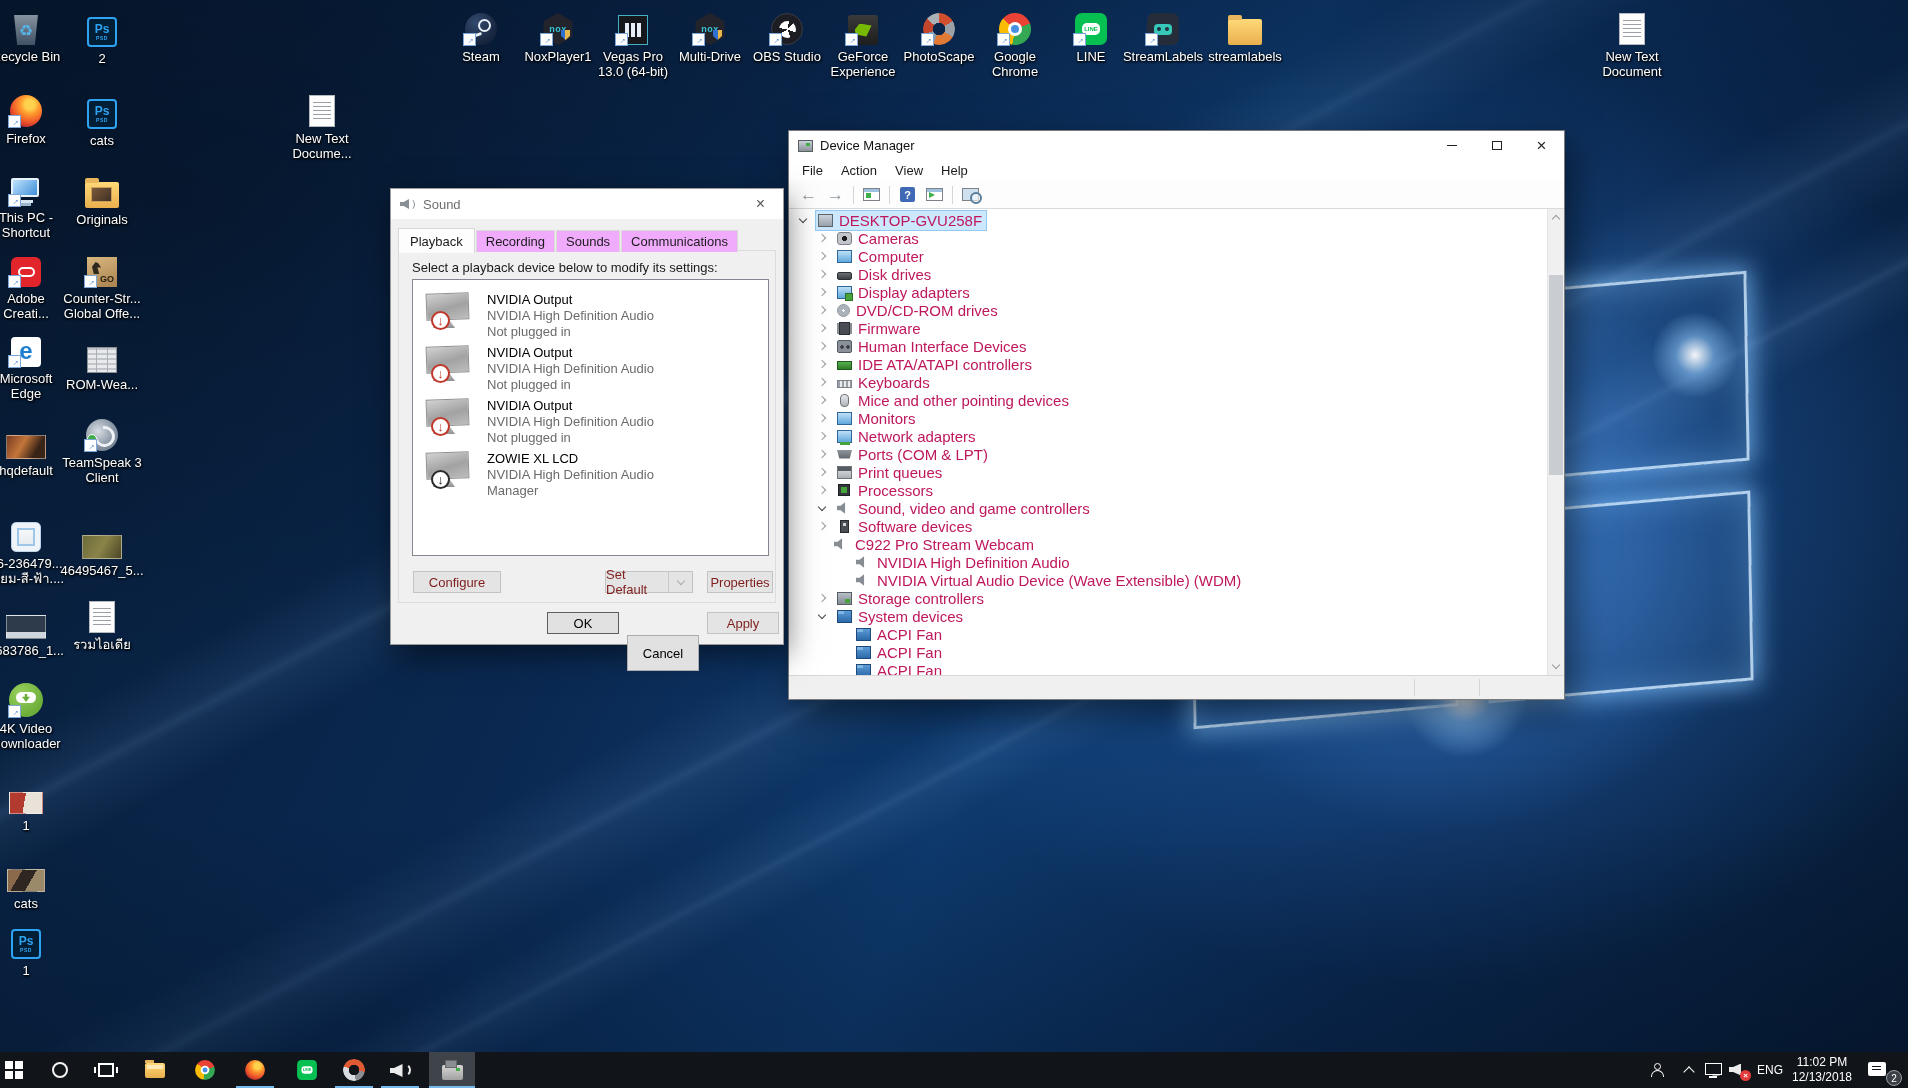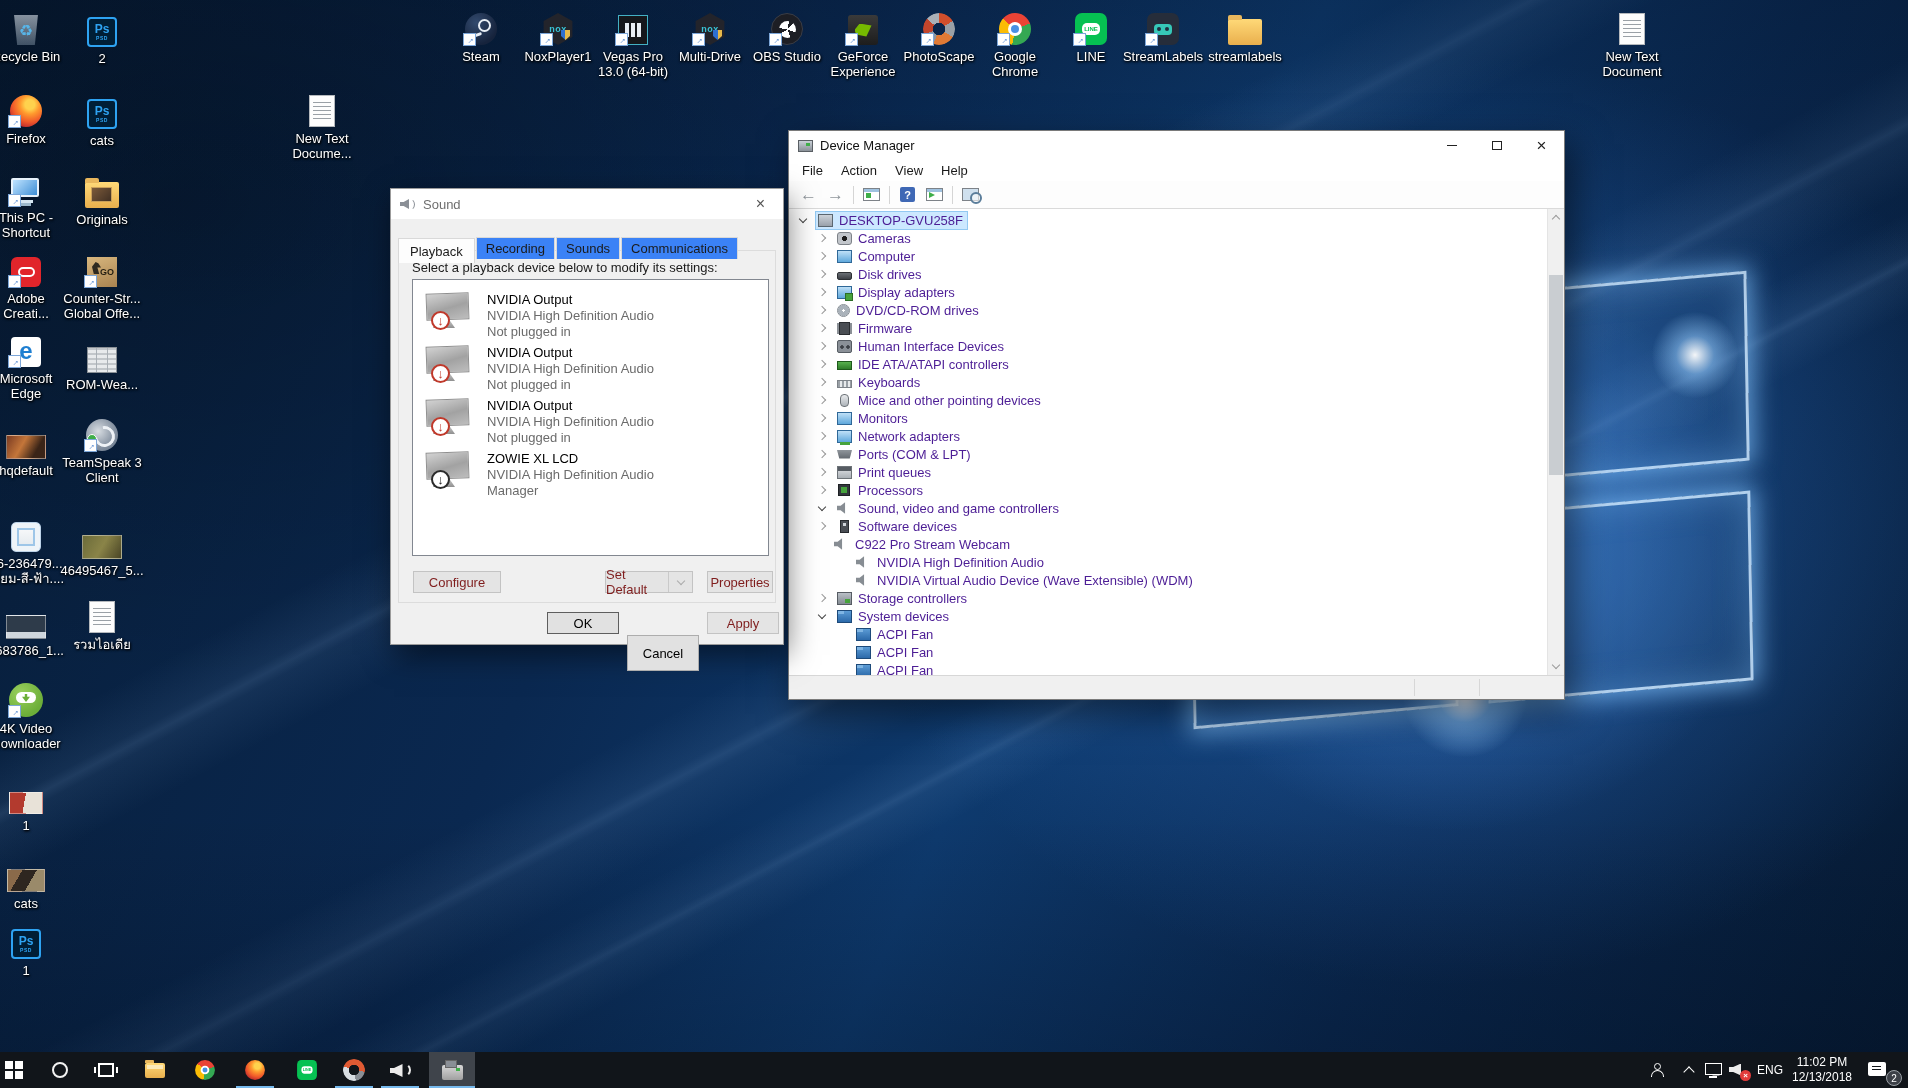--- a/index.html
+++ b/index.html
@@ -38,21 +38,21 @@
 .ic-ps span{font-size:12px;line-height:12px}.ic-ps em{font-style:normal;font-size:5px;letter-spacing:.5px}
 .ic-fx{width:32px;height:32px;border-radius:50%;background:radial-gradient(circle at 62% 30%,#ffd24d 0 16%,#ff9a2e 32%,#f0592a 58%,#b5232e 82%)}
 .ic-pc{position:relative;width:34px;height:28px}
 .ic-pc .scr{position:absolute;left:2px;top:0;width:28px;height:19px;background:linear-gradient(135deg,#bfe3ff,#3f8fd6);border:2px solid #e8f2fb;border-radius:2px}
 .ic-pc .base{position:absolute;left:10px;top:22px;width:14px;height:3px;background:#d6e6f2;box-shadow:-2px 3px 0 0 #9db8cc}
 .ic-folder{position:relative;width:34px;height:26px;background:linear-gradient(#ffd978,#e9af4d);border-radius:2px}
 .ic-folder::before{content:"";position:absolute;left:0;top:-4px;width:14px;height:5px;background:#e9b75d;border-radius:2px 2px 0 0}
 .ic-folder .pic{position:absolute;left:6px;top:5px;width:21px;height:15px;background:linear-gradient(135deg,#7c5a3a,#403024);border:1px solid #caa05a}
 .ic-cc{width:30px;height:30px;border-radius:6px;background:#e1252b;display:flex;align-items:center;justify-content:center}
 .ic-cc i{width:17px;height:10px;border:2.5px solid #fff;border-radius:8px}
-.ic-go{position:relative;width:30px;height:30px;background:linear-gradient(160deg,#d8b77e,#a98350);display:flex;align-items:center;justify-content:flex-end;padding:3px;color:#241e12;font-weight:normal;font-size:9px}
+.ic-go{position:relative;width:30px;height:30px;background:linear-gradient(160deg,#d8b77e,#a98350);display:flex;align-items:flex-end;justify-content:flex-end;padding:3px;color:#241e12;font-weight:normal;font-size:9px}
 .ic-go::before{content:"";position:absolute;left:5px;top:5px;width:9px;height:12px;background:#2e2a20;clip-path:polygon(40% 0,70% 10%,100% 45%,60% 45%,80% 100%,20% 100%,0 40%)}
 .ic-edge{width:30px;height:30px;background:#fff;border-radius:4px;color:#1e7fd1;font-weight:bold;font-size:24px;line-height:27px;text-align:center}
 .ic-rom{width:30px;height:26px;background:#e8eaec;border:1px solid #8a9096;
  background-image:linear-gradient(90deg,transparent 0 8px,#aab0b6 8px 9px,transparent 9px 19px,#aab0b6 19px 20px,transparent 20px),
  repeating-linear-gradient(180deg,#c2c6ca 0 2px,transparent 2px 5px)}
 .ic-photo{width:40px;height:24px;border:1px solid rgba(255,255,255,.4)}
 .warm{background:linear-gradient(120deg,#7a3b22,#c4763a 40%,#3a2417 75%)}
 .olive{background:linear-gradient(120deg,#6b6b3a,#8a8448 50%,#4a4526)}
 .darkimg{background:linear-gradient(180deg,#2e3b4a 72%,#cfd6dd 72%)}
 .redimg{background:linear-gradient(100deg,#b33a2e 0 45%,#e8e2d8 45%)}
@@ -95,22 +95,22 @@
 .wbtn{position:absolute;font-size:13px;border:1px solid #adadad;background:#e1e1e1;color:#000;display:flex;align-items:center;justify-content:center}
 .wbtn.dis{color:#7f1d1d;border-color:#c3c3c3;background:#e4e4e4}
 
 .snd{position:absolute;left:390px;top:188px;width:394px;height:457px;background:#f0f0f0;border:1px solid #9b9b9b;
  box-shadow:4px 10px 28px rgba(0,0,0,.5);z-index:30}
 .snd-title{height:30px;background:#fff;display:flex;align-items:center;padding-left:9px;color:#6e6e6e;font-size:13px}
 .snd-appicon{position:relative;width:15px;height:14px;margin-right:8px}
 .snd-appicon::before{content:"";position:absolute;left:0;top:2px;width:9px;height:10px;background:#8a8f96;clip-path:polygon(0 30%,40% 30%,100% 0,100% 100%,40% 70%,0 70%)}
 .snd-appicon::after{content:"";position:absolute;right:0;top:1px;width:11px;height:11px;border:1.5px solid transparent;border-right-color:#8a8f96;border-radius:50%}
 .snd-close{position:absolute;right:0;top:0;width:45px;height:30px;display:flex;align-items:center;justify-content:center;color:#555;font-size:16px}
-.tabs{position:absolute;left:7px;top:48px;display:flex;z-index:2}
-.tab{height:22px;padding:0 9px;background:#3b82f6;border:1px solid #d9d9d9;border-bottom:none;margin-right:1px;
+.tabs{position:absolute;left:7px;top:38px;display:flex;align-items:flex-end;z-index:2}
+.tab{height:22px;padding:0 9px;background:#f0abfc;border:1px solid #d9d9d9;border-bottom:none;margin-right:1px;
  font-size:13px;color:#1b1b1b;display:flex;align-items:center}
 .tab.active{height:25px;background:#fdfdfd;padding:0 11px;position:relative;top:1px}
 .tabpanel{position:absolute;left:7px;top:61px;width:378px;height:353px;border:1px solid #dcdcdc;background:#f0f0f0}
 .instr{position:absolute;left:21px;top:71px;font-size:13px;color:#1a1a1a}
 .plist{position:absolute;left:21px;top:90px;width:357px;height:277px;background:#fff;border:1px solid #828790;overflow:hidden}
 .sdev{position:absolute;left:10px;display:flex;gap:12px;width:335px}
 .snd-mon{position:relative;width:52px;height:42px;flex:none}
 .snd-mon .scr{position:absolute;left:3px;top:1px;width:43px;height:27px;background:linear-gradient(165deg,#d2d2d2,#a2a2a2 55%,#bdbdbd);border:1px solid #8f8f8f;transform:rotate(-2deg)}
 .snd-mon .std{position:absolute;left:10px;top:29px;width:22px;height:7px;background:linear-gradient(#c0c0c0,#8f8f8f);clip-path:polygon(22% 0,78% 0,100% 100%,0 100%)}
 .snd-mon .badge{position:absolute;left:8px;top:19px;width:19px;height:19px;border-radius:50%;background:#fff;
@@ -146,21 +146,21 @@
 .tarrow{color:#8f959b;font-size:17px;font-weight:bold;font-style:normal}
 .tsep{width:1px;height:18px;background:#d5d5d5;margin:0 4px}
 .ti-wintree,.ti-action{position:relative;width:17px;height:13px;border:1px solid #7d8288;background:#fff}
 .ti-wintree::before,.ti-action::before{content:"";position:absolute;left:0;top:0;right:0;height:3px;background:#9fc2e0}
 .ti-wintree::after{content:"";position:absolute;left:2px;bottom:2px;width:5px;height:5px;background:#3fae49}
 .ti-action::after{content:"";position:absolute;left:2px;bottom:2px;width:6px;height:6px;background:#3fae49;clip-path:polygon(0 0,0 100%,100% 50%)}
 .ti-helpq{width:15px;height:15px;background:#3f68b5;color:#fff;font-weight:bold;font-size:11px;display:flex;align-items:center;justify-content:center;border-radius:2px;font-style:normal}
 .ti-scan{position:relative;width:17px;height:13px;border:1px solid #7d8288;background:#cfe0ee}
 .ti-scan::after{content:"";position:absolute;right:-4px;bottom:-4px;width:8px;height:8px;border:2px solid #5a7d9a;border-radius:50%;background:rgba(255,255,255,.6)}
 .dm-body{position:absolute;left:0;top:78px;right:0;bottom:24px;background:#fff;overflow:hidden;padding-top:2px}
-.trow{height:18px;display:flex;align-items:center;font-size:13px;color:#4c1d95;white-space:nowrap}
+.trow{height:18px;display:flex;align-items:center;font-size:15px;color:#be185d;white-space:nowrap}
 .chev{width:6px;height:6px;border-right:1.3px solid #9a9a9a;border-bottom:1.3px solid #9a9a9a;transform:rotate(-45deg);margin:0 9px 0 3px;flex:none}
 .chev.open{border-color:#444;transform:rotate(45deg);margin-top:-3px}
 .chsp{width:18px;flex:none}
 .nwrap{display:flex;align-items:center;padding:1px 4px 1px 2px;border:1px solid transparent}
 .nwrap.sel{background:#cce8ff;border-color:#93c9f2}
 .ti{flex:none;margin-right:6px;position:relative;width:15px;height:13px}
 .ti-computer{background:linear-gradient(#cdd3da,#9aa2ab);border:1px solid #5b6770}
 .ti-camera{border-radius:3px;background:radial-gradient(circle at 50% 50%,#1d1d1d 29%,#c2c6cb 31%);border:1px solid #7d8288}
 .ti-monitor{background:linear-gradient(#bfe0f7,#5fa8dc);border:1px solid #2f6898}
 .ti-disk{height:8px;margin-top:4px;background:linear-gradient(#6a6f75,#3c4046);border-radius:2px;border:1px solid #2c2f33}

